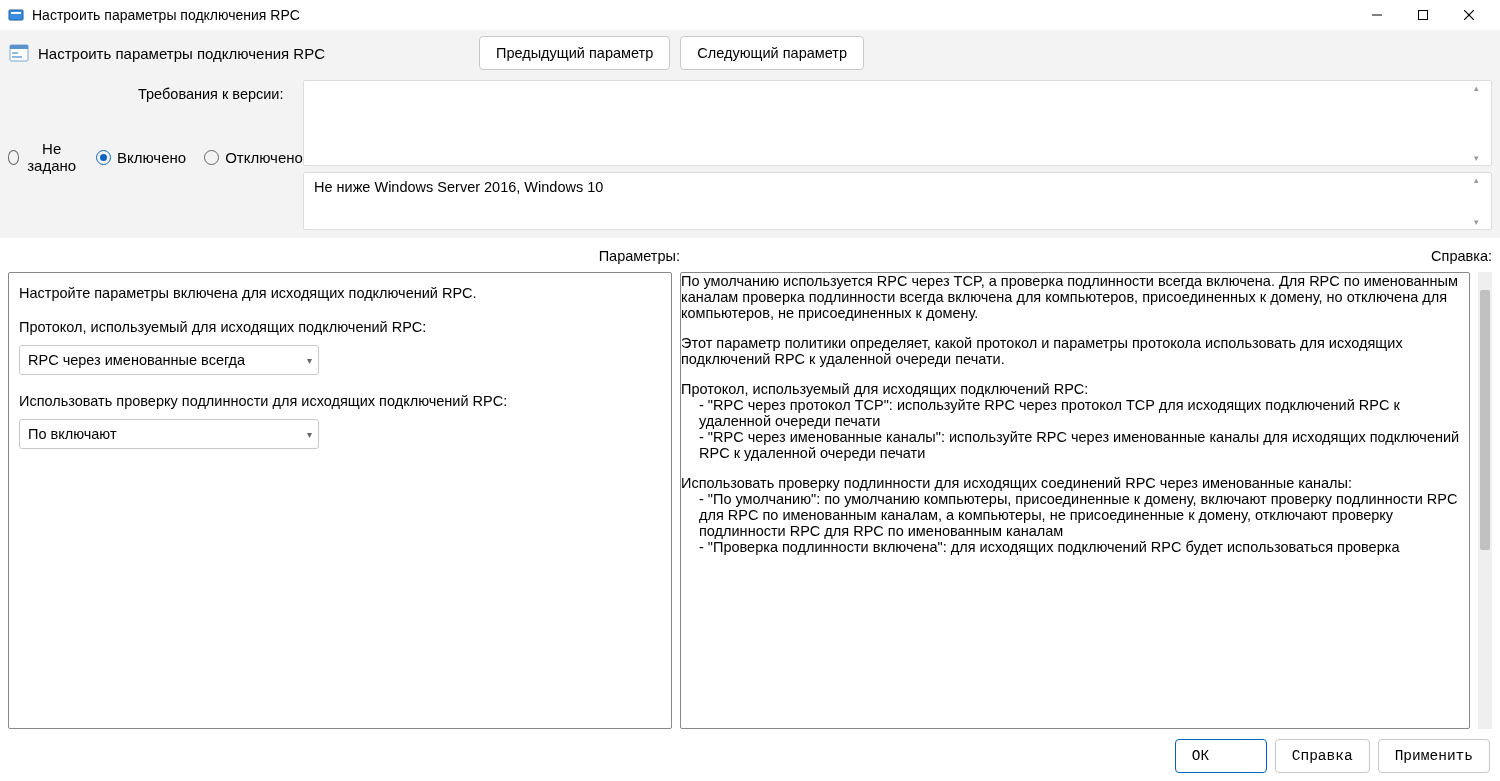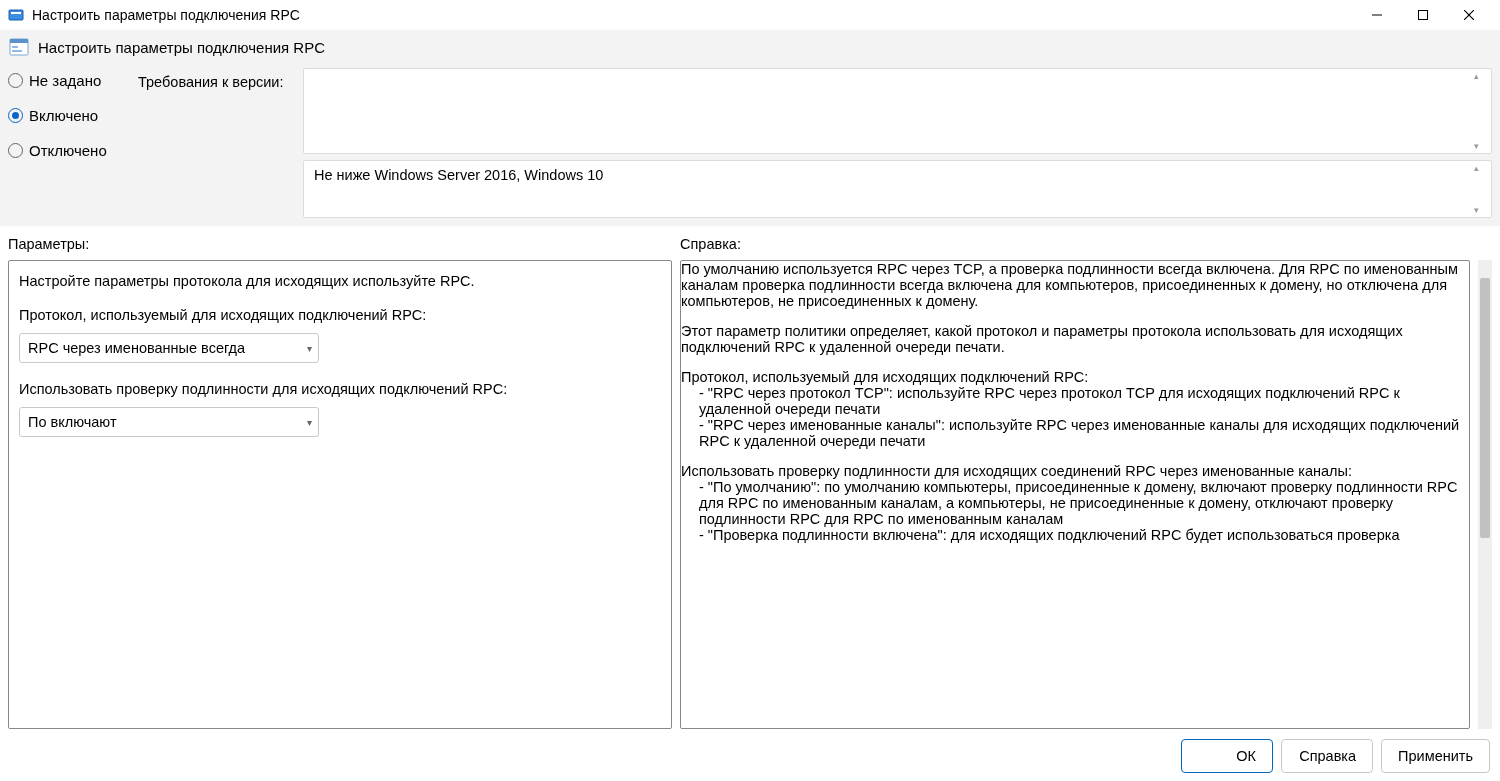--- a/index.html
+++ b/index.html
@@ -17,57 +17,57 @@
   
   .header-row { display: flex; align-items: center; padding: 6px 8px 10px 8px; background: #f3f3f3; }
   .header-row .app-icon2 { width: 22px; height: 22px; margin-right: 8px; display:inline-flex; align-items:center; justify-content:center; }
   .header-row .page-title { font-size: 15px; margin-right: 24px; }
   .nav-btns { margin-left: 130px; display:flex; gap:10px; }
   .btn { background: #fff; border: 1px solid #c9c9c9; border-radius: 4px; padding: 8px 16px; font-size: 14.5px; font-family: inherit; cursor: pointer; }
 
   
   .upper { background: #f3f3f3; padding: 0 8px 8px 8px; }
   .upper-grid { display:flex; }
-  .radio-col { width: 130px; display:flex; flex-direction:column; gap:18px; padding-top:4px;text-align:center; }
+  .radio-col { width: 130px; display:flex; flex-direction:row; gap:18px; padding-top:4px;text-align:center; }
   .radio-item { display:flex; align-items:center; gap:6px; font-size:15px; }
   .radio-outer { width:15px; height:15px; border:1.5px solid #666; border-radius:50%; display:inline-flex; align-items:center; justify-content:center; }
   .radio-outer.checked { border-color:#0a64c4; }
   .radio-inner { width:7px; height:7px; border-radius:50%; background:#0a64c4; }
   .label-col { width: 165px; display:flex; flex-direction:column; }
   .label-col .lbl1 { height: 92px; padding-top:2px; }
   .label-col .lbl2 { padding-top:6px; }
   .field-col { flex:1; display:flex; flex-direction:column; gap:6px; }
   .textbox { position:relative; background:#fff; border:1px solid #dcdcdc; border-radius:2px; }
   .textbox.comment { height: 86px; }
   .textbox.supported { height: 58px; display:flex; align-items:flex-start; padding:6px 10px; color:#000; }
   .scroll-arrows { position:absolute; right:3px; top:2px; bottom:2px; width:14px; display:flex; flex-direction:column; justify-content:space-between; color:#999; font-size:9px; }
 
   
-  .section-labels { display:flex; padding: 10px 8px 8px 8px; }
+  .section-labels { display:flex; padding: 10px 8px 8px 8px; text-align: right; }
   .section-labels .left { width: 672px; }
   .section-labels .right { flex:1; }
 
   
   .panels { display:flex; gap:8px; padding: 0 8px; flex:1; min-height:0; }
   .panel { border:1px solid #888; border-radius:2px; background:#fff; }
   .panel.options { width: 664px; padding: 12px 10px; display:flex; flex-direction:column; }
   .panel.help-wrap { flex:1; position:relative; display:flex; }
   .help p { margin-bottom: 14px; }
   .help .indent { padding-left: 18px; }
   .vscroll { width:14px; background:#efefef; display:flex; flex-direction:column; }
   .vscroll .thumb { background:#c1c1c1; border-radius:2px; margin:0 2px; }
 
   .opt-label { margin-top: 4px; margin-bottom: 10px; }
   .opt-heading { margin-bottom: 14px; }
   .combo { width: 300px; height: 30px; border:1px solid #c9c9c9; border-radius:3px; background:#fff; display:flex; align-items:center; padding: 0 8px; position:relative; margin-bottom: 14px; }
   .combo .caret { position:absolute; right:6px; top:50%; transform:translateY(-50%); color:#666; font-size:10px; }
 
   
   .footer { display:flex; justify-content:flex-end; gap:8px; padding: 10px 10px 8px 0; }
-  .footer .btn { min-width: 92px; text-align:right; }
+  .footer .btn { min-width: 92px; text-align:left;font-family:Liberation Mono, monospace; }
   .footer .btn.primary { border-color:#0067c0; }
 </style>
 </head>
 <body>
 
 <div class="window">
 
   <div class="titlebar">
     <span class="app-icon">
       <svg width="16" height="16" viewBox="0 0 16 16">
@@ -99,20 +99,24 @@
   <div class="header-row">
     <span class="app-icon2">
       <svg width="20" height="20" viewBox="0 0 20 20">
           <rect x="1" y="2" width="18" height="16" rx="1" fill="#fff" stroke="#7aa7d6"></rect>
           <rect x="1" y="2" width="18" height="4" fill="#5a93cc"></rect>
           <rect x="3" y="9" width="6" height="2" fill="#8fb8e2"></rect>
           <rect x="3" y="13" width="10" height="2" fill="#8fb8e2"></rect>
         </svg>
     </span>
     <span class="page-title">Настроить параметры подключения RPC</span>
+    <div class="nav-btns">
+      <button class="btn">Предыдущий параметр</button>
+      <button class="btn">Следующий параметр</button>
+    </div>
   </div>
 
   <div class="upper">
     <div class="upper-grid">
       <div class="radio-col">
         <label class="radio-item">
           <span class="radio-outer"></span>
           <span>Не задано</span>
         </label>
         <label class="radio-item">
@@ -147,21 +151,21 @@
     </div>
   </div>
 
   <div class="section-labels">
     <div class="left">Параметры:</div>
     <div class="right">Справка:</div>
   </div>
 
   <div class="panels">
     <div class="panel options">
-      <div class="opt-heading">Настройте параметры протокола для исходящих используйте RPC.</div>
+      <div class="opt-heading">Настройте параметры включена для исходящих подключений RPC.</div>
       <div class="opt-label">Протокол, используемый для исходящих подключений RPC:</div>
       <div class="combo">
         <span>RPC через именованные всегда</span>
         <span class="caret">▾</span>
       </div>
       <div class="opt-label">Использовать проверку подлинности для исходящих подключений RPC:</div>
       <div class="combo">
         <span>По включают</span>
         <span class="caret">▾</span>
       </div>

